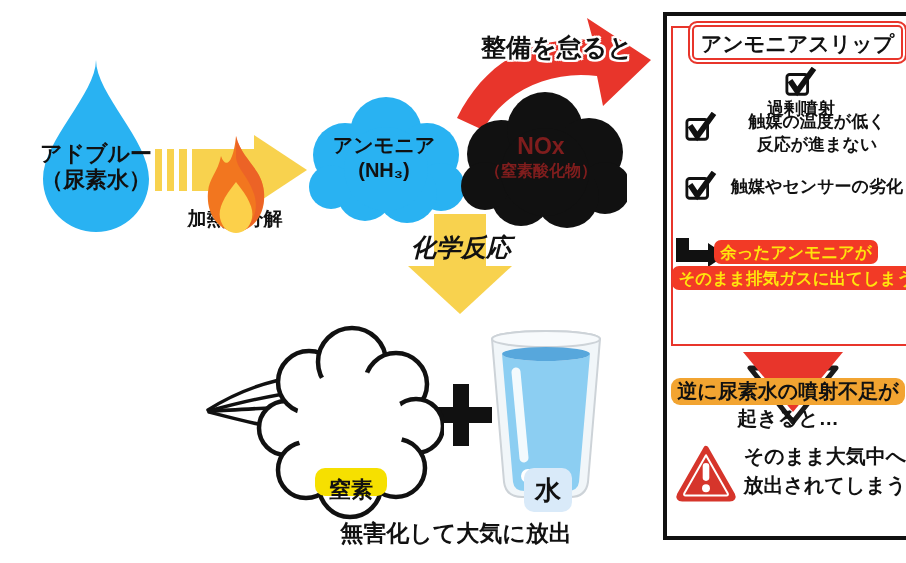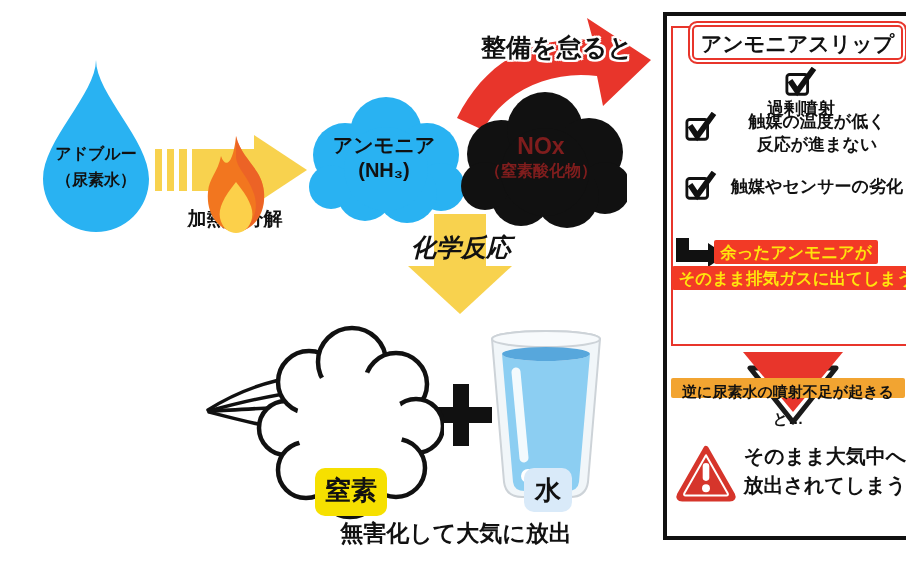--- a/index.html
+++ b/index.html
@@ -9,54 +9,54 @@
   .ctr{text-align:center;}
   .pre{white-space:pre-line;}
 
   
   .fill-blue{fill:var(--blue,#29B2F2);}
   .fill-black{fill:var(--black,#111111);}
   .fill-yellow{fill:var(--yellow,#F8D24E);}
   .fill-red{fill:var(--red,#E8352B);}
 
   
-  .adblue-label{left:36px;top:141px;width:120px;font-size:16px;line-height:26px;}
+  .adblue-label{left:36px;top:141px;width:120px;font-size:22px;line-height:26px;}
   .heat-label{left:172px;top:206px;width:126px;font-size:19px;}
   .ammonia-label{left:311px;top:133px;width:146px;font-size:20px;line-height:25px;z-index:3;}
   .nox-label{left:460px;top:133px;width:162px;color:#7f1d1d;z-index:3;}
   .nox-line1{font-size:23px;line-height:27px;}
   .nox-line2{font-size:16px;line-height:21px;}
   .neglect-label{left:472px;top:31px;width:170px;font-size:25px;z-index:6;
     text-shadow:-2px -2px 0 #fff,2px -2px 0 #fff,-2px 2px 0 #fff,2px 2px 0 #fff,0 -2px 0 #fff,0 2px 0 #fff,-2px 0 0 #fff,2px 0 0 #fff;}
   .reaction-label{left:399px;top:231px;width:124px;font-size:25px;z-index:5;font-style:italic;}
   .cloud{z-index:2;}
   .under{z-index:1;}
-  .nitrogen-label{left:315px;top:468px;width:72px;height:48px;line-height:44px;font-size:26px;
+  .nitrogen-label{left:315px;top:468px;width:72px;height:28px;line-height:44px;font-size:22px;
     background:var(--nitrogen-yellow,#F6E000);border-radius:10px;z-index:3;}
   .water-label{left:524px;top:468px;width:48px;height:44px;line-height:44px;font-size:26px;
     background:var(--water-label-blue,#D9EAF9);border-radius:10px;z-index:3;}
   .harmless-label{left:330px;top:518px;width:252px;font-size:23px;}
 
   
   .panel{left:634px;top:12px;width:264px;height:528px;border:4px solid #111;background:#fff;box-sizing:border-box;margin-left:29px;}
   .redbox{left:4px;top:10px;width:249px;height:320px;border:2px solid var(--red,#E8352B);box-sizing:border-box;}
   .title-box{left:21px;top:5px;width:219px;height:43px;line-height:41px;font-size:21px;
     background:#fff;border:2px solid var(--red,#E8352B);border-radius:9px;box-sizing:border-box;
     box-shadow:inset 0 0 0 2px #fff,inset 0 0 0 4px var(--red,#E8352B);z-index:4;}
   .check-row{left:18px;width:232px;display:flex;align-items:center;}
   .check-row .cbx{flex:none;}
   .check-label{flex:1;text-align:center;font-size:17px;line-height:23px;}
   .row1{top:51px;height:32px;flex-direction:column;}
   .row2{top:94px;height:48px;align-items:flex-start;}
   .row3{top:154px;height:32px;}
   .slip-lines{left:6px;top:224px;width:246px;display:flex;flex-direction:column;align-items:center;gap:2px;z-index:2;}
   .slip-line{background:var(--highlight-bg,#F23A26);color:var(--highlight-text,#FFE40D);
-    font-size:16.5px;line-height:22px;padding:1px 6px;border-radius:2px;white-space:nowrap;}
-  .shortage-label{left:4px;top:362px;width:234px;height:20px;line-height:27px;font-size:15px;
-    background:var(--orange,#F2A431);border-radius:2px;z-index:2;}
+    font-size:16.5px;line-height:22px;padding:1px 6px;border-radius:7px;white-space:nowrap;}
+  .shortage-label{left:4px;top:362px;width:234px;height:27px;line-height:27px;font-size:20px;
+    background:var(--orange,#F2A431);border-radius:9px;z-index:2;}
   .nox-lines{left:60px;top:426px;width:196px;font-size:20px;line-height:29px;}
 </style>
 </head>
 <body>
 
 <div id="stage">
 
   <svg class="abs" style="left:33px;top:58px;" width="126" height="178" viewBox="0 0 126 178">
     <path class="fill-blue" d="M63,2 C63,36 10,82 10,121 a53,53 0 0 0 106,0 C116,82 63,36 63,2 Z"></path>
   </svg>

